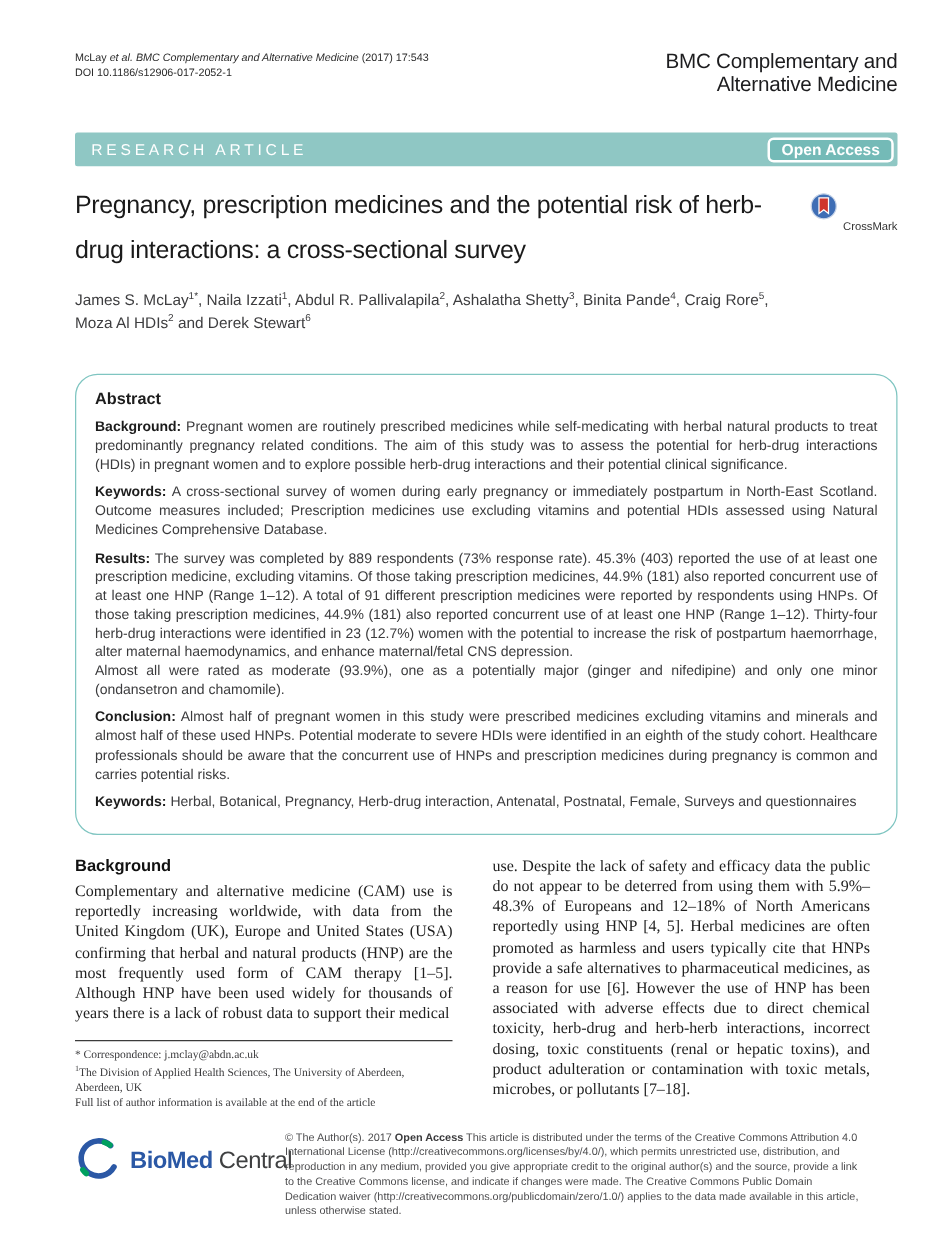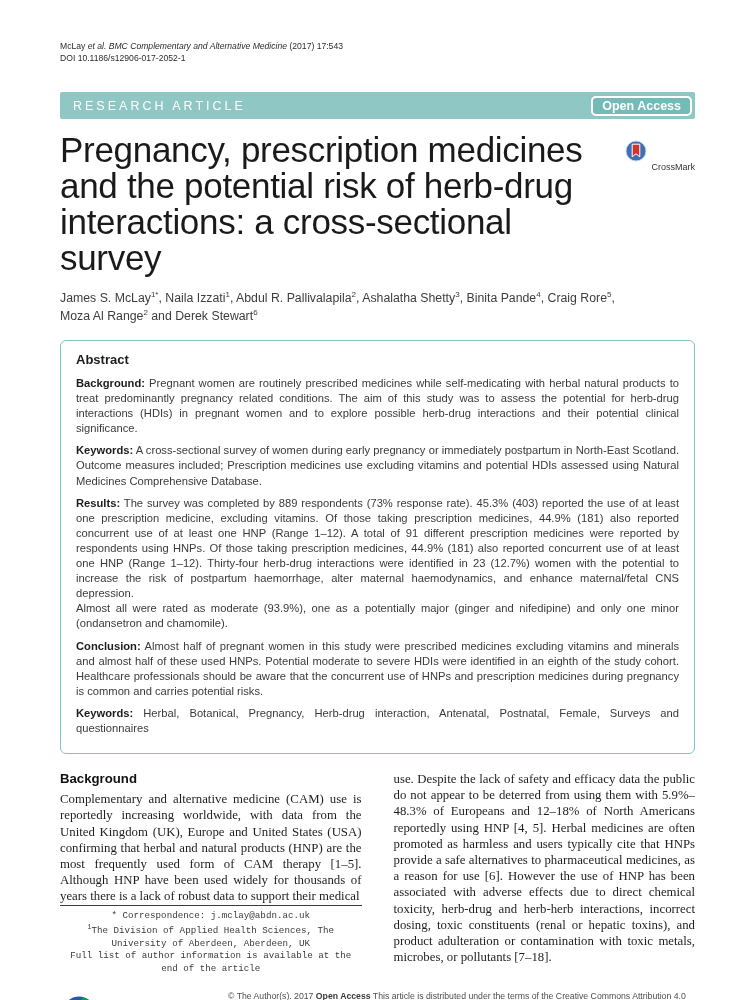--- a/index.html
+++ b/index.html
@@ -2,87 +2,91 @@
 <html><head>
 <meta charset="utf-8">
 <style>
   * { margin:0; padding:0; box-sizing:border-box; }
   html,body { background:#ffffff; }
   body {
     width:753px; height:1000px; position:relative;
     font-family:"Liberation Sans", sans-serif;
     color:#231f20;
   }
-  .page { width:753px; height:1000px; padding:40px 58px 0 60px; position:relative; }
+  .page { width:753px; height:1000px; padding:40px 35px 0 60px; position:relative; }
 
   
   .runhead { display:flex; justify-content:space-between; align-items:flex-start; }
   .cite { font-size:8.6px; line-height:12px; color:#2b2b2b; }
   .cite .it { font-style:italic; }
   .jname { font-size:16.5px; line-height:19px; text-align:right; color:#1d1d1f; font-weight:500; letter-spacing:-0.2px; }
 
   
   .banner {
     margin-top:28px; height:27px; background:#8fc7c4; border-radius:2px;
     display:flex; justify-content:space-between; align-items:center;
   }
   .banner .rtype { color:#ffffff; font-weight:normal; font-size:12.5px; letter-spacing:3px; padding-left:13px; }
   .oa-pill {
     background:#74bab7; border:2px solid #ffffff; border-radius:5px;
     color:#ffffff; font-weight:bold; font-size:12.5px; padding:1px 9px; margin-right:3px;
   }
 
   
   .title-row { position:relative; margin-top:13px; }
-  .title { width:560px; font-size:35px; line-height:36px; font-weight:400; color:#1a1a1a; letter-spacing:-0.3px; }
+  .title { width:560px; font-size:20px; line-height:36px; font-weight:400; color:#1a1a1a; letter-spacing:-0.3px; }
   .crossmark { position:absolute; right:0; top:2px; display:flex; align-items:center; gap:4px; cursor:pointer; }
   .crossmark .cm-label { font-size:9px; color:#333;margin-top:28px; }
 
   
   .authors { margin-top:13px; font-size:12.3px; line-height:18px; color:#3d3d3f; }
   .authors sup { font-size:8px; vertical-align:super; line-height:0; }
 
   
   .abstract {
-    margin-top:15px; border:1.5px solid #7fc5c1; border-radius:6px;
+    margin-top:32px; border:1.5px solid #7fc5c1; border-radius:18px;
     padding:11px 15px 10px 15px; min-height:352px;
   }
   .abstract h2 { font-size:13px; font-weight:bold; color:#1c1c1c; margin-bottom:9px; }
   .abstract p { font-size:11.2px; line-height:15.1px; text-align:justify; color:#3a3a3c; margin-bottom:7px; }
   .abstract p b { color:#1c1c1c; }
   .abstract p .sec-text { white-space:pre-line; }
 
   
   .body-cols { display:flex; gap:32px; margin-top:17px; }
   .col { width:302px; font-family:"Liberation Serif", serif; font-size:12.8px; line-height:16.2px; text-align:justify; color:#1e1e1e; }
   .col h3 { font-family:"Liberation Sans", sans-serif; font-size:13.2px; font-weight:bold; margin-bottom:4px; color:#111; }
   .left-col { display:flex; flex-direction:column; justify-content:space-between; min-height:204px; }
 
   
-  .footnote { font-family:Liberation Mono, monospace; border-top:1px solid #3c3c3c; padding-top:4px; font-size:9.2px; line-height:12.4px; color:#3a3a3c; text-align:center; }
+  .footnote { font-family:Liberation Serif, serif; border-top:1px solid #3c3c3c; padding-top:4px; font-size:9.2px; line-height:12.4px; color:#3a3a3c; text-align:left; }
   .footnote sup { font-size:6.5px; vertical-align:super; }
 
   
   .footer { display:flex; align-items:flex-start; margin-top:16px; gap:16px; }
   .bmc-logo { display:flex; align-items:center; gap:8px; width:152px; flex:none; padding-top:4px; }
   .bmc-text { font-size:19px; letter-spacing:-0.4px; white-space:nowrap; }
   .bmc-text .biomed { color:#2b58a5; font-weight:bold; }
   .bmc-text .central { color:#3f4041; font-weight:400; }
   .copyright { font-size:8.7px; line-height:11.7px; color:#4d4d4f; width:462px; }
   .copyright b { color:#3a3a3c; }
 </style>
 </head>
 <body>
 
 <div class="page">
 
   <div class="runhead">
     <div class="cite">
       <div><span>McLay </span><span class="it">et al. BMC Complementary and Alternative Medicine</span><span> (2017) 17:543</span></div>
       <div>DOI 10.1186/s12906-017-2052-1</div>
+    </div>
+    <div class="jname">
+      <div>BMC Complementary and</div>
+      <div>Alternative Medicine</div>
     </div>
   </div>
 
   <div class="banner">
     <span class="rtype">RESEARCH ARTICLE</span>
     <span class="oa-pill">Open Access</span>
   </div>
 
   <div class="title-row">
     <h1 class="title">Pregnancy, prescription medicines and the potential risk of herb-drug interactions: a cross-sectional survey</h1>
@@ -96,21 +100,21 @@
       </span>
       <span class="cm-label">CrossMark</span>
     </div>
   </div>
 
   <div class="authors">
     <div>
       <span><span>James S. McLay</span><sup>1*</sup><span>, </span></span><span><span>Naila Izzati</span><sup>1</sup><span>, </span></span><span><span>Abdul R. Pallivalapila</span><sup>2</sup><span>, </span></span><span><span>Ashalatha Shetty</span><sup>3</sup><span>, </span></span><span><span>Binita Pande</span><sup>4</sup><span>, </span></span><span><span>Craig Rore</span><sup>5</sup><span>,</span></span>
     </div>
     <div>
-      <span><span>Moza Al Range</span><sup>2</sup><span> and </span></span><span><span>Derek Stewart</span><sup>6</sup><span></span></span>
+      <span><span>Moza Al HDIs</span><sup>2</sup><span> and </span></span><span><span>Derek Stewart</span><sup>6</sup><span></span></span>
     </div>
   </div>
 
   <div class="abstract">
     <h2>Abstract</h2>
     <p><b>Background:</b> <span class="sec-text">Pregnant women are routinely prescribed medicines while self-medicating with herbal natural products to treat predominantly pregnancy related conditions. The aim of this study was to assess the potential for herb-drug interactions (HDIs) in pregnant women and to explore possible herb-drug interactions and their potential clinical significance.</span></p>
     <p><b>Keywords:</b> <span class="sec-text">A cross-sectional survey of women during early pregnancy or immediately postpartum in North-East Scotland. Outcome measures included; Prescription medicines use excluding vitamins and potential HDIs assessed using Natural Medicines Comprehensive Database.</span></p>
     <p><b>Results:</b> <span class="sec-text">The survey was completed by 889 respondents (73% response rate). 45.3% (403) reported the use of at least one prescription medicine, excluding vitamins. Of those taking prescription medicines, 44.9% (181) also reported concurrent use of at least one HNP (Range 1–12). A total of 91 different prescription medicines were reported by respondents using HNPs. Of those taking prescription medicines, 44.9% (181) also reported concurrent use of at least one HNP (Range 1–12). Thirty-four herb-drug interactions were identified in 23 (12.7%) women with the potential to increase the risk of postpartum haemorrhage, alter maternal haemodynamics, and enhance maternal/fetal CNS depression.
 Almost all were rated as moderate (93.9%), one as a potentially major (ginger and nifedipine) and only one minor (ondansetron and chamomile).</span></p>
     <p><b>Conclusion:</b> <span class="sec-text">Almost half of pregnant women in this study were prescribed medicines excluding vitamins and minerals and almost half of these used HNPs. Potential moderate to severe HDIs were identified in an eighth of the study cohort. Healthcare professionals should be aware that the concurrent use of HNPs and prescription medicines during pregnancy is common and carries potential risks.</span></p>

